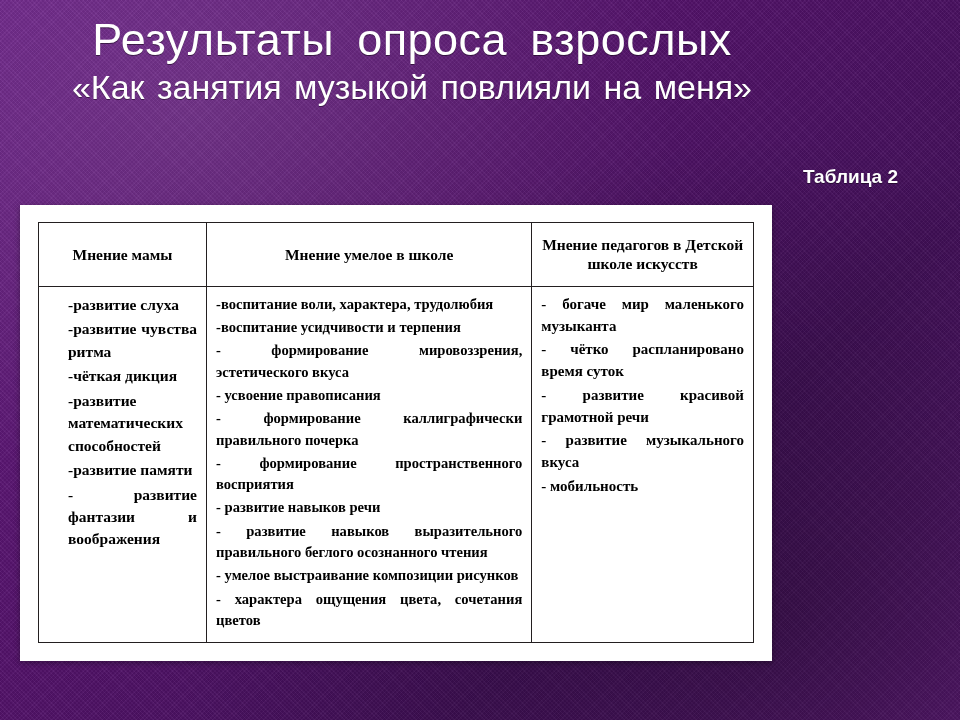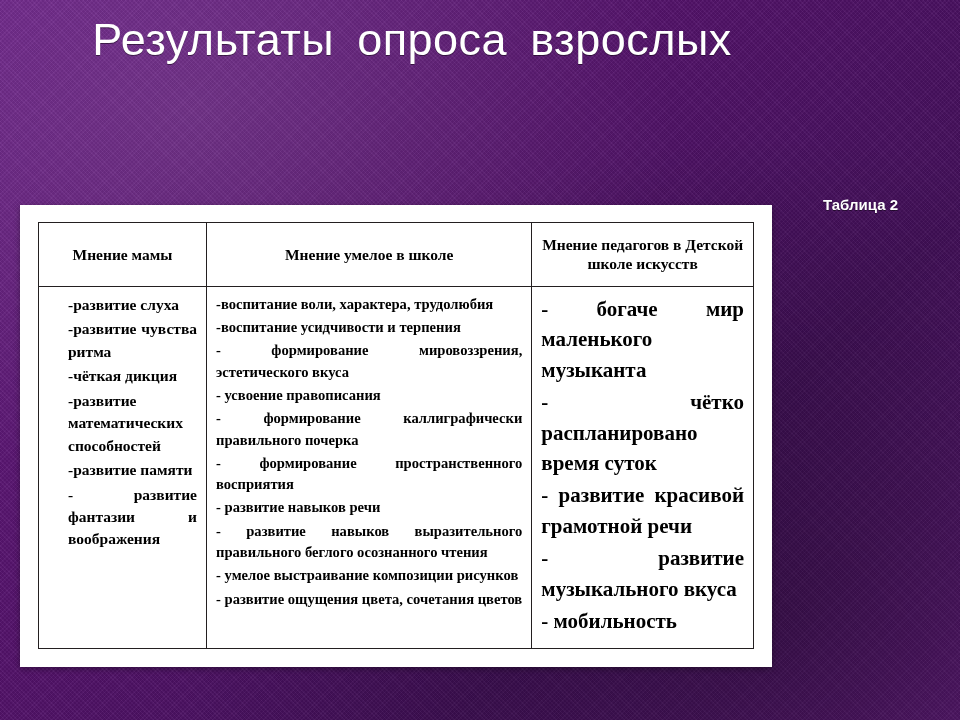--- a/index.html
+++ b/index.html
@@ -48,24 +48,23 @@
     margin-top: 4px;
     word-spacing: 3px;
     text-shadow: 0 1px 0 rgba(0,0,0,0.45);
   }
 
   .table-label {
     position: absolute;
     right: 62px;
     top: 166px;
     color: #ffffff;
-    font-size: 15px;
+    font-size: 19px;
     font-weight: bold;
     text-shadow: 0 1px 0 rgba(0,0,0,0.45);
-    margin-top: 30px;
   }
 
   .table-wrap {
     position: absolute;
     left: 20px;
     top: 205px;
     width: 752px;
     background: #ffffff;
     padding: 17px 18px 18px 18px;
     box-sizing: border-box;
@@ -106,29 +105,30 @@
   }
   ul.cell-list li {
     font-size: 15px;
     line-height: 1.42;
     margin: 0 0 2px 0;
     font-weight: bold;
     text-align: justify;
   }
   .col1 ul.cell-list li { font-size: 15.5px; line-height: 1.45; margin-left: 20px; }
   .col2 ul.cell-list li { font-size: 14.6px; line-height: 1.46; }
-  .col3 ul.cell-list li { font-size: 21px; line-height: 1.45; }
+  .col3 ul.cell-list li { font-size: 15px; line-height: 1.45; }
 </style>
 </head>
 <body>
 
 <div class="slide">
 
   <div class="title-block">
     <div class="title-main">Результаты  опроса  взрослых</div>
+    <div class="title-sub">«Как  занятия музыкой повлияли на меня»</div>
   </div>
 
   <div class="table-label">Таблица 2</div>
 
   <div class="table-wrap">
     <table class="result-table">
       <colgroup>
         <col class="c1">
         <col class="c2">
         <col class="c3">
@@ -156,21 +156,21 @@
             <ul class="cell-list">
               <li>-воспитание воли, характера, трудолюбия</li>
               <li>-воспитание усидчивости и терпения</li>
               <li>- формирование мировоззрения, эстетического вкуса</li>
               <li>- усвоение правописания</li>
               <li>- формирование каллиграфически правильного почерка</li>
               <li>- формирование пространственного восприятия</li>
               <li>- развитие  навыков речи</li>
               <li>-  развитие  навыков  выразительного  правильного беглого осознанного чтения</li>
               <li>- умелое выстраивание композиции рисунков</li>
-              <li>- развитие ощущения цвета, сочетания цветов</li>
+              <li>- характера ощущения цвета, сочетания цветов</li>
             </ul>
           </td>
           <td class="col3">
             <ul class="cell-list">
               <li>-   богаче   мир   маленького музыканта</li>
               <li>- чётко распланировано время суток</li>
               <li>- развитие красивой грамотной речи</li>
               <li>- развитие музыкального вкуса</li>
               <li>- мобильность</li>
             </ul>

